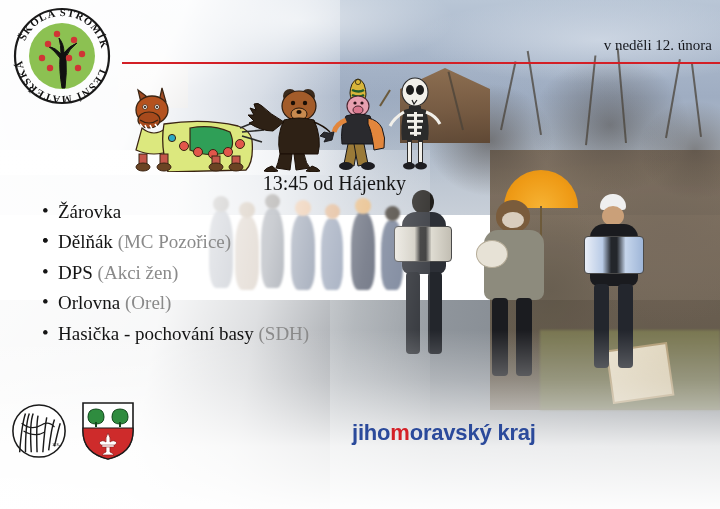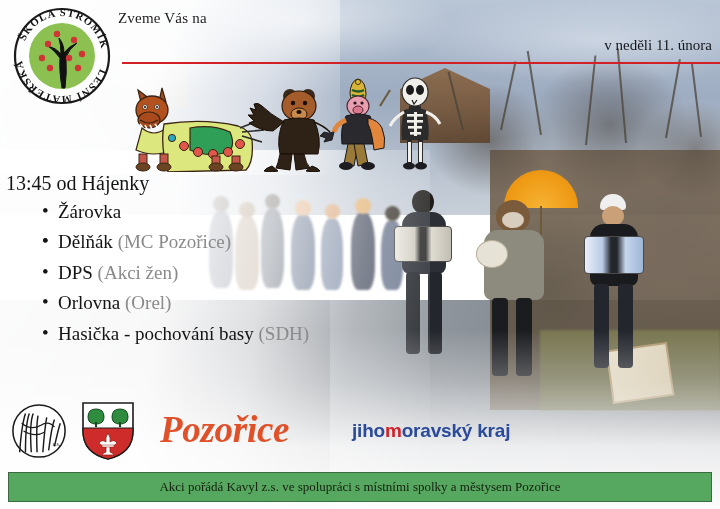--- a/index.html
+++ b/index.html
@@ -140,21 +140,21 @@
 
   
   .trasa{
     position:absolute;left:8px;top:118px;
     font-size:15px;font-weight:bold;color:#3f8a4a;
     line-height:1.28;letter-spacing:.6px;
   }
   .route{
     position:absolute;left:6px;top:172px;width:400px;
   }
-  .route-start{font-size:20px;color:#141414;margin:0 0 6px 0;}
+  .route-start{font-size:20px;color:#141414;margin:0 0 6px 0;text-align:right;}
   .route-list{list-style:none;margin:0;padding:0;}
   .route-list li{
     font-size:19px;color:#141414;
     padding-left:52px;position:relative;margin-bottom:8px;line-height:1.18;
   }
   .route-list li .dot{
     position:absolute;left:36px;top:-1px;font-size:19px;color:#141414;
   }
   .route-list li .sub{color:#8a8a8a;}
   .route-sub2{
@@ -165,21 +165,21 @@
   .kavyl{position:absolute;left:10px;top:402px;width:58px;height:58px;}
   .znak{position:absolute;left:80px;top:400px;width:56px;height:62px;}
   .pozorice{
     position:absolute;left:160px;top:408px;
     font-size:37px;font-weight:bold;font-style:italic;
     color:#e0512a;letter-spacing:-.3px;
   }
   .jmk{
     position:absolute;left:352px;top:420px;
     font-family:"Liberation Sans",sans-serif;
-    font-size:19px;font-weight:bold;color:#2b4a9b;letter-spacing:-.2px;
+    font-size:22px;font-weight:bold;color:#2b4a9b;letter-spacing:-.2px;
   }
   .jmk .m{color:#d42027;}
 
   
   .footer{
     position:absolute;left:8px;top:472px;width:704px;height:30px;
     background:#56a75f;border:1px solid #3c6b42;
     box-sizing:border-box;
   }
   .footer-inner{
@@ -373,22 +373,21 @@
     <circle cx="38" cy="62" r="3.2" fill="#d03535"></circle>
     <circle cx="66" cy="62" r="3.2" fill="#d03535"></circle>
     <text font-family="Liberation Serif, serif" font-size="10.5" font-weight="bold" fill="#111" letter-spacing="1.1">
       <textPath href="#arcTop" startOffset="12%">ŠKOLA STROMÍK</textPath>
     </text>
     <text font-family="Liberation Serif, serif" font-size="10.5" font-weight="bold" fill="#111" letter-spacing="1.1">
       <textPath href="#arcBot" startOffset="10%">LESNÍ MATEŘSKÁ</textPath>
     </text>
   </svg>
 
-  <div class="invite">Zveme Vás na</div>
-  <div class="date">v neděli 11. února</div>
+  <div class="date">v neděli 12. února</div>
   <div class="rule"></div>
 
   <div class="trasa">
   </div>
 
   <div class="route">
     <div class="route-start">13:45 od Hájenky</div>
     <ul class="route-list">
       <li>
         <span class="dot">•</span>
@@ -444,21 +443,17 @@
     <g>
       <path d="M40 9 q8 0 8 8 q0 7 -8 7 q-8 0 -8 -7 q0 -8 8 -8 Z" fill="#2f8c3f" stroke="#14491e" stroke-width="1"></path>
       <rect x="39" y="22" width="2" height="5" fill="#14491e"></rect>
     </g>
     <g>
       <path d="M28 33 q3 5 2 9 q4 -3 7 1 q-3 4 -7 3 l0 6 q3 1 4 3 l-12 0 q1 -2 4 -3 l0 -6 q-4 1 -7 -3 q3 -4 7 -1 q-1 -4 2 -9 Z" fill="#ffffff" stroke="#8a1414" stroke-width=".7"></path>
       <rect x="22" y="45" width="12" height="2" fill="#ffffff" stroke="#8a1414" stroke-width=".5"></rect>
     </g>
   </svg>
 
-  <div class="pozorice">Pozořice</div>
 
   <div class="jmk"><span>jiho</span><span class="m">m</span><span>oravský kraj</span></div>
 
-  <div class="footer">
-    <div class="footer-inner">Akci pořádá Kavyl z.s. ve spolupráci s místními spolky a městysem Pozořice</div>
-  </div>
 
 </div>
 
 </body></html>

